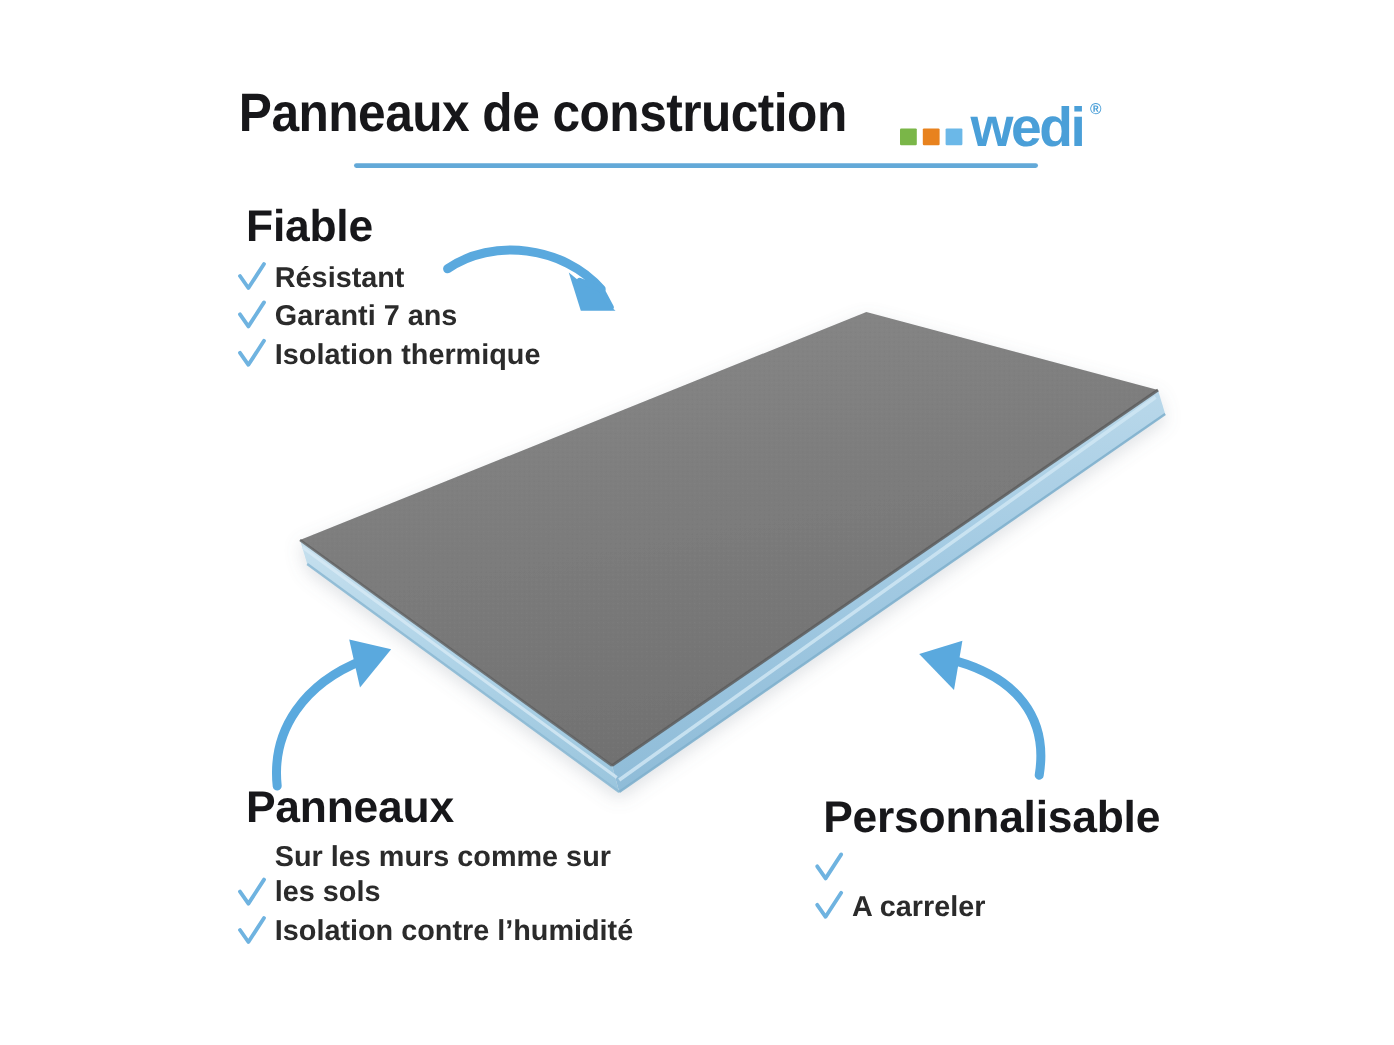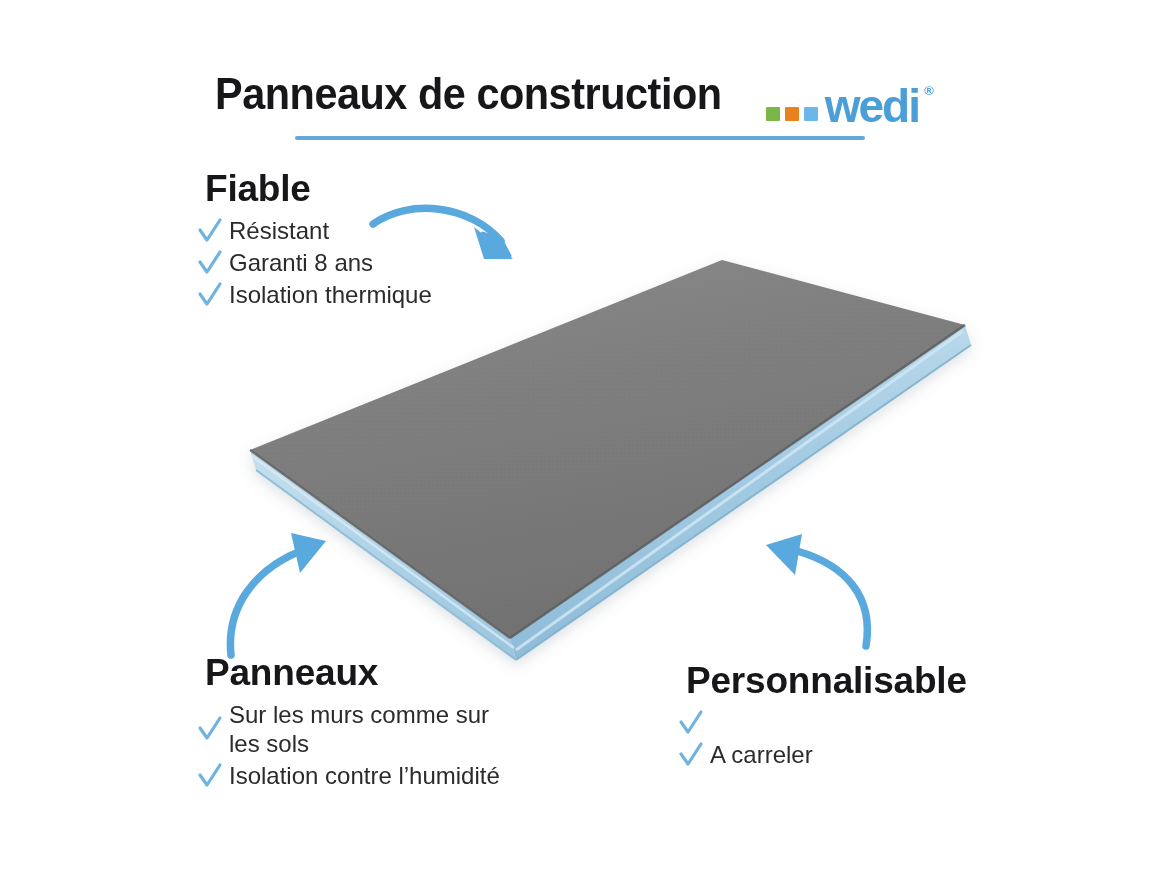--- a/index.html
+++ b/index.html
@@ -7,21 +7,21 @@
     width:1162px;height:871px;
     background:#ffffff;
     font-family:"Liberation Sans",sans-serif;
     overflow:hidden;
     position:relative;
   }
   #stage{position:absolute;left:0;top:0;width:1162px;height:871px;}
 
   
   .title-row{
-    position:absolute;left:16px;top:62px;width:1080px;
+    position:absolute;left:0;top:62px;width:1080px;
     display:flex;align-items:center;justify-content:center;
   }
   .title-text{
     font-family:"Liberation Sans",sans-serif;
     font-weight:bold;
     font-size:45px;
     color:#17171a;
     letter-spacing:-0.5px;
     transform:scaleX(0.92);
     transform-origin:center;
@@ -60,22 +60,23 @@
   .block-title{
     font-family:"Liberation Sans",sans-serif;
     font-weight:bold;
     font-size:37px;
     color:#17171a;
     margin:0 0 6px 8px;
     letter-spacing:-0.2px;
     white-space:nowrap;
   }
   .item{
-    display:flex;align-items:center;
+    display:flex;align-items:flex-end;
     margin-bottom:2px;
+    font-weight:bold;
   }
   .check{
     flex:0 0 auto;width:26px;height:30px;margin-right:6px;
     display:block;
   }
   .item-text{
     font-family:"Liberation Sans",sans-serif;
     font-size:24px;
     color:#2b2b2b;
     line-height:1.22;
@@ -179,21 +180,21 @@
     <div class="item">
       <svg class="check" viewBox="0 0 26 30">
           <path d="M3 14 L10 24 L23 4" fill="none" stroke="#6fb3e0" stroke-width="3.2" stroke-linecap="round" stroke-linejoin="round"></path>
         </svg>
       <span class="item-text">Résistant</span>
     </div>
     <div class="item">
       <svg class="check" viewBox="0 0 26 30">
           <path d="M3 14 L10 24 L23 4" fill="none" stroke="#6fb3e0" stroke-width="3.2" stroke-linecap="round" stroke-linejoin="round"></path>
         </svg>
-      <span class="item-text"> Garanti 8 ans</span>
+      <span class="item-text"> Garanti 7 ans</span>
     </div>
     <div class="item">
       <svg class="check" viewBox="0 0 26 30">
           <path d="M3 14 L10 24 L23 4" fill="none" stroke="#6fb3e0" stroke-width="3.2" stroke-linecap="round" stroke-linejoin="round"></path>
         </svg>
       <span class="item-text">Isolation thermique</span>
     </div>
   </div>
 
   <div class="block" id="block-support">

